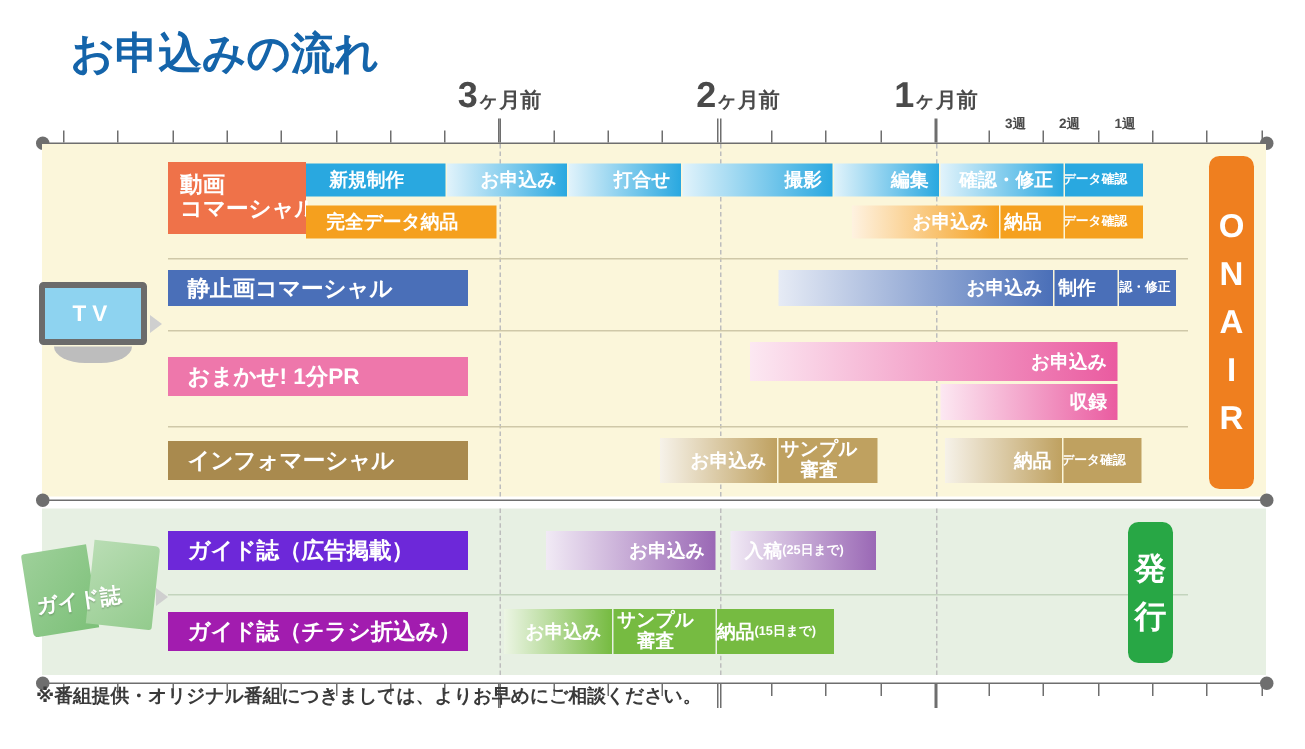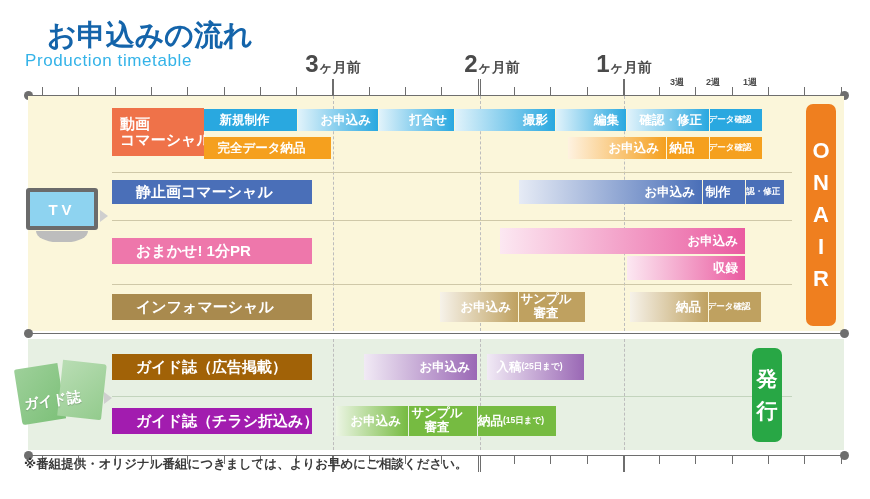--- a/index.html
+++ b/index.html
@@ -76,21 +76,21 @@
   .book-txt{position:absolute;left:6px;top:32px;width:86px;
     color:#ffffff;font-size:14px;font-weight:bold;transform:rotate(-8deg);
     text-shadow:0 1px 1px rgba(0,0,0,.18);white-space:nowrap;}
   .book-arrow{position:absolute;left:86px;top:34px;width:0;height:0;
     border-top:6px solid transparent;border-bottom:6px solid transparent;border-left:8px solid #cfcfcf;}
 
   
   .rowname{
     position:absolute;display:flex;align-items:center;
     color:#ffffff;font-weight:bold;font-size:15px;white-space:nowrap;
-    box-sizing:border-box;padding-left:24px;
+    box-sizing:border-box;padding-left:13px;
   }
   .rowname.two{flex-direction:column;align-items:flex-start;justify-content:center;
     line-height:1.08;padding-left:8px;}
 
   
   .bar{
     position:absolute;display:flex;align-items:center;justify-content:flex-end;
     color:#ffffff;font-weight:bold;font-size:12.5px;white-space:nowrap;
     box-sizing:border-box;padding-right:7px;overflow:hidden;
   }
@@ -110,21 +110,20 @@
     position:absolute;left:24px;top:456px;font-size:12.5px;color:#3a3a3a;
     font-weight:bold;white-space:nowrap;
   }
 </style>
 </head>
 <body>
 
 <div id="root">
 
   <div class="title-main">お申込みの流れ</div>
-  <div class="title-sub">Production timetable</div>
 
   <div id="tl-labels">
       <div class="tl-label" style="left: 333px; top: 50px;"><span class="big">3</span><span class="small">ヶ月前</span></div>
       <div class="tl-label" style="left: 492px; top: 50px;"><span class="big">2</span><span class="small">ヶ月前</span></div>
       <div class="tl-label" style="left: 624px; top: 50px;"><span class="big">1</span><span class="small">ヶ月前</span></div>
     </div>
   <div id="tl-weeks">
       <div class="tl-week" style="left: 677px; top: 76px;">3週</div>
       <div class="tl-week" style="left: 713px; top: 76px;">2週</div>
       <div class="tl-week" style="left: 750px; top: 76px;">1週</div>
@@ -287,21 +286,21 @@
       <div class="bar center two-line center" style="left: 519px; width: 66px; top: 292px; height: 30px; background: rgb(191, 161, 96);">
         <span>サンプル</span>
         <span>審査</span>
       </div>
       <div class="bar" style="left: 630px; width: 78px; top: 292px; height: 30px; background: linear-gradient(90deg, rgb(246, 242, 233) 0%, rgb(191, 161, 96) 100%);">
         <span>納品</span>
       </div>
       <div class="bar center xs" style="left: 709px; width: 52px; top: 292px; height: 30px; background: rgb(191, 161, 96);">
         <span>データ確認</span>
       </div>
-      <div class="rowname" style="left: 112px; top: 354px; height: 26px; width: 200px; background: #a16207;">ガイド誌（広告掲載）</div>
+      <div class="rowname" style="left: 112px; top: 354px; height: 26px; width: 200px; background: #6d28d9;">ガイド誌（広告掲載）</div>
       <div class="bar" style="left: 364px; width: 113px; top: 354px; height: 26px; background: linear-gradient(90deg, rgb(241, 234, 245) 0%, rgb(154, 104, 181) 100%);">
         <span>お申込み</span>
       </div>
       <div class="bar center" style="left: 487px; width: 97px; top: 354px; height: 26px; background: linear-gradient(90deg, rgb(241, 234, 245) 0%, rgb(154, 104, 181) 100%);">
         <span>入稿</span>
         <span class="tiny">(25日まで)</span>
       </div>
       <div class="rowname" style="left: 112px; top: 408px; height: 26px; width: 200px; background: #a21caf;">ガイド誌（チラシ折込み）</div>
       <div class="bar" style="left: 336px; width: 72px; top: 406px; height: 30px; background: linear-gradient(90deg, rgb(236, 245, 228) 0%, rgb(118, 187, 65) 100%);">
         <span>お申込み</span>

